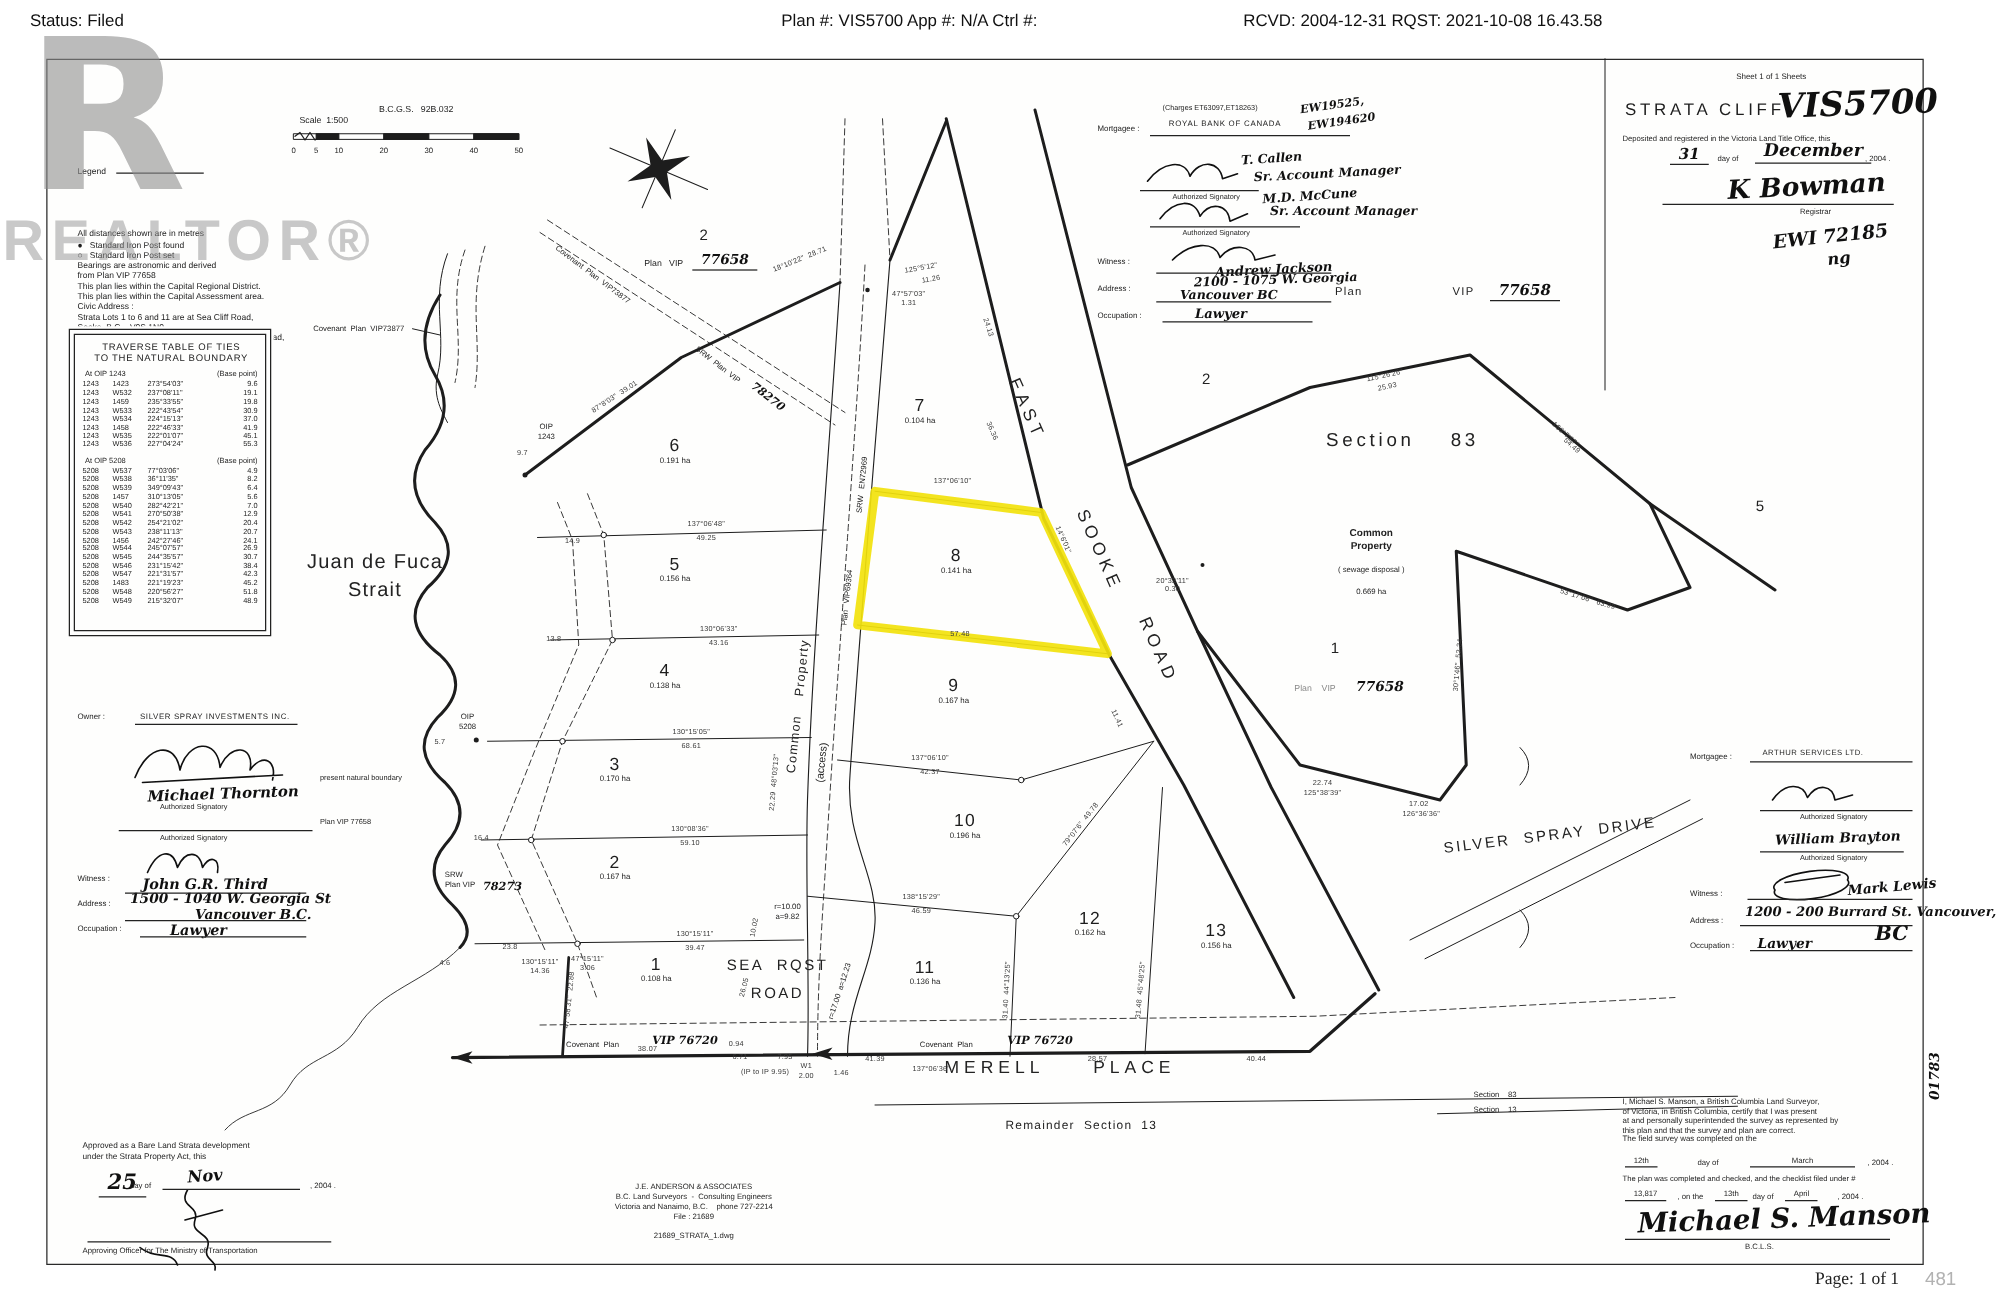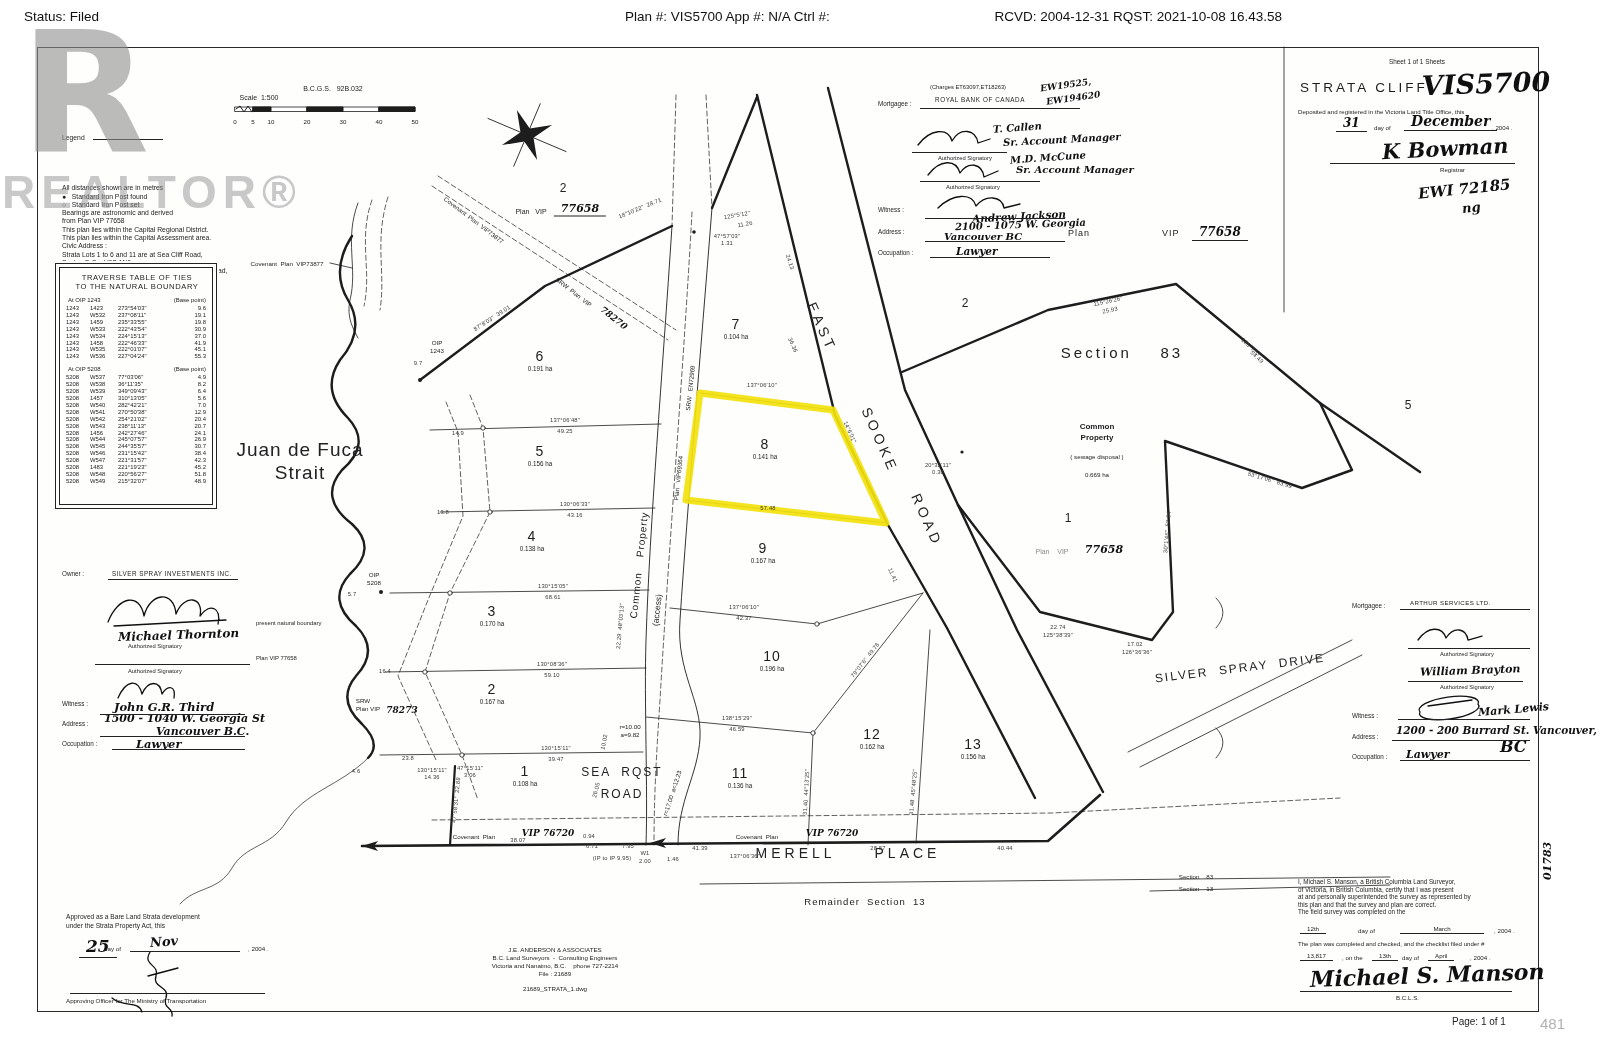--- a/index.html
+++ b/index.html
@@ -17,21 +17,21 @@
   
   .abs{position:absolute;white-space:pre;}
   .mlabel{position:absolute;transform:translate(-50%,-50%);white-space:pre;color:#222;}
   .dim{font-size:5.8px;color:#3a3a3a;letter-spacing:.2px;}
   .micro{font-size:6.2px;}
   .tiny{font-size:7px;}
   .tiny2{font-size:8px;font-weight:bold;}
   .tiny3{font-size:9.5px;letter-spacing:1px;}
   .mid{font-size:12px;}
   .section{font-size:15px;letter-spacing:3px;}
-  .strait{font-size:19px;letter-spacing:1px;}
+  .strait{font-size:16px;letter-spacing:1px;}
   .road-lg{font-size:14px;letter-spacing:4px;}
   .road-md{font-size:12px;letter-spacing:2px;}
   .acc{font-size:10px;letter-spacing:1px;}
   .acc-sm{font-size:8.5px;}
   .gray-txt{color:#8a8a8a;}
   .lot-num{font-size:14px;letter-spacing:1px;text-align:center;}
   .lot-area{font-size:6.3px;text-align:center;margin-top:1px;}
   .lot{position:absolute;transform:translate(-50%,-50%);text-align:center;}
   .hw,.hw-md,.hw-sm,.hw-lg{font-family:"DejaVu Serif",serif;font-style:italic;font-weight:700;color:#101010;}
   .hw-sm{font-size:9px;} .hw-md{font-size:11px;} 
@@ -46,21 +46,21 @@
   .tt-inner{position:absolute;left:3px;top:3px;right:3px;bottom:3px;border:0.7px solid #222;padding:5px 4px 0 6px;}
   .tt-title{font-size:7.6px;letter-spacing:.6px;text-align:center;line-height:9px;}
   .tt-h{display:flex;justify-content:space-between;font-size:6px;margin:6px 2px 2px 2px;}
   .tt-row{display:grid;grid-template-columns:24px 28px 58px 1fr;font-size:5.9px;line-height:6.9px;}
   .tt-row span:nth-child(4){text-align:right;padding-right:2px;}
   
   .wm-r{position:absolute;left:20px;top:28px;font-family:"DejaVu Sans",sans-serif;font-weight:900;
         font-size:168px;line-height:0.78;color:#8f8f8f;opacity:.6;letter-spacing:-8px;}
   .wm-text{position:absolute;left:2px;top:165px;font-family:"Liberation Sans",sans-serif;font-weight:700;
         font-size:46px;color:#8f8f8f;opacity:.48;letter-spacing:6px;}
-  .pg-black{position:absolute;left:1452px;top:1016px;font-size:10px;color:#222;}
+  .pg-black{position:absolute;left:1452px;top:1016px;font-size:14px;color:#222;font-family:Liberation Serif, serif;}
   .pg-gray{position:absolute;left:1540px;top:1015px;font-size:15px;color:#b2b2b2;}
 </style>
 </head>
 <body>
 
 <div class="screen">
 
   <div class="topbar">
     <div class="tb-status">Status: Filed</div>
     <div class="tb-plan">Plan #: VIS5700 App #: N/A Ctrl #:</div>

